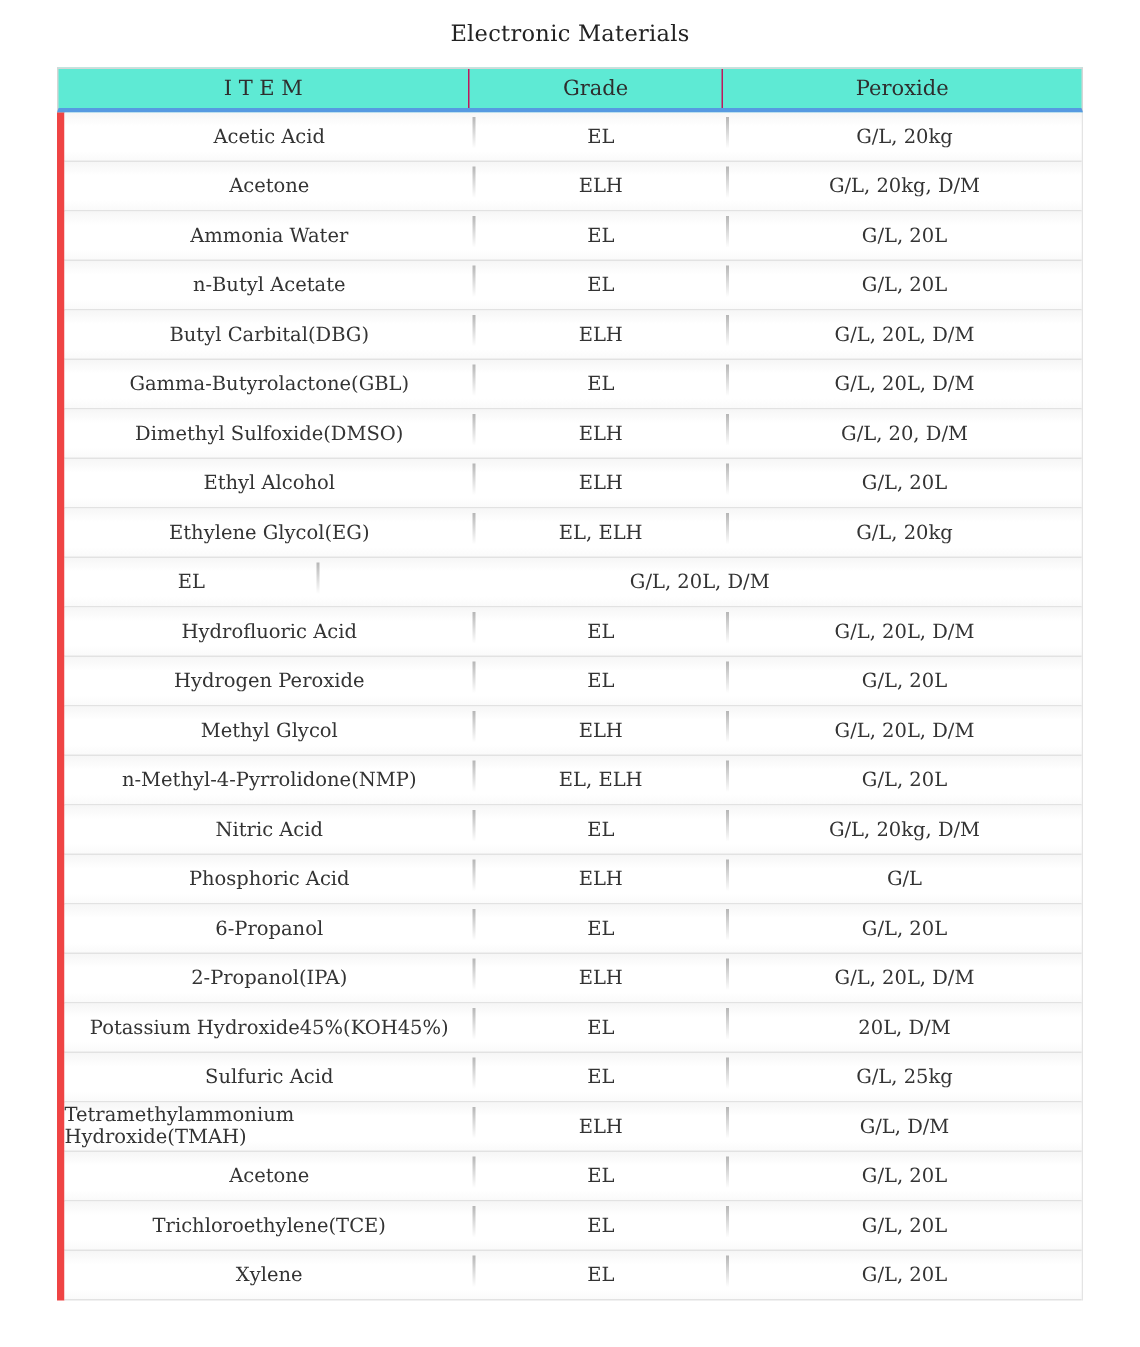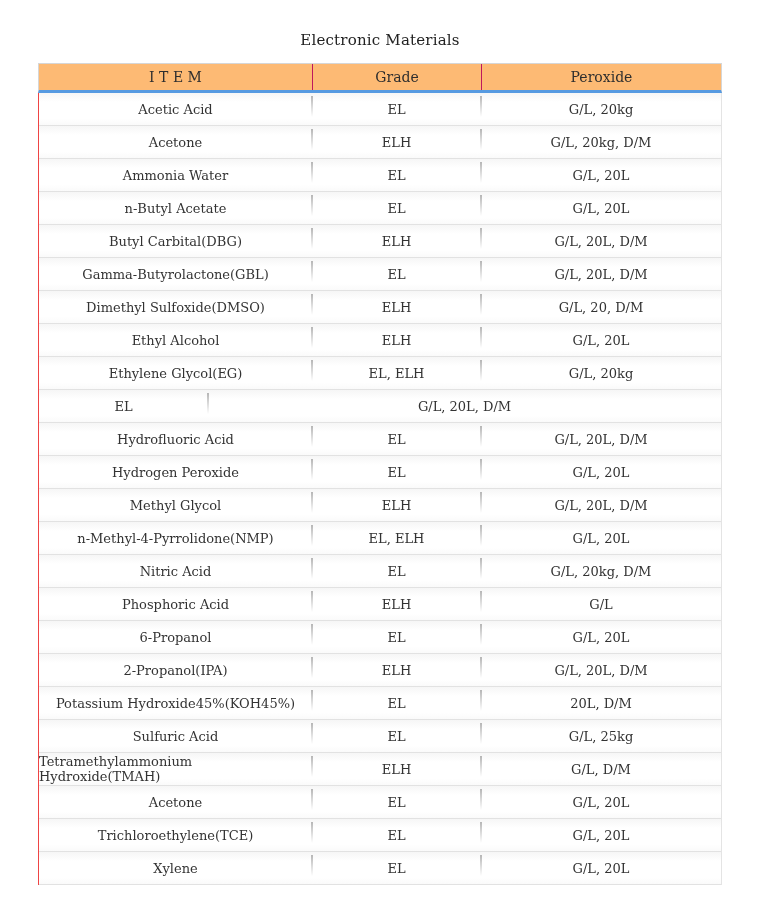--- a/index.html
+++ b/index.html
@@ -4,21 +4,21 @@
 <style>
   * { margin: 0; padding: 0; box-sizing: border-box; }
   html, body { background: #ffffff; }
   body {
     width: 760px;
     height: 898px;
     font-family: "DejaVu Serif", "Liberation Serif", serif;
     color: #333333;
     overflow: hidden;
   }
-  .page { width: 760px; padding-top: 31px; }
+  .page { width: 760px; padding-top: 13px; }
 
   .title {
     text-align: center;
     font-size: 15px;
     font-weight: 500;
     color: #222222;
     letter-spacing: 0.2px;
     height: 19px;
     line-height: 19px;
   }
@@ -27,41 +27,41 @@
     width: 684px;
     margin: 13px auto 0 auto;
   }
 
   
   .thead {
     display: flex;
     height: 30px;
     border: 1px solid #d6d6d6;
     border-bottom: 3px solid #569ae1;
-    background: #fdba74;
+    background: #5eead4;
     text-align: right;
   }
   .th {
     display: flex;
     align-items: center;
     justify-content: center;
     font-size: 14px;
     color: #2e2e2e;
     height: 100%;
   }
   .th + .th { border-left: 1px solid #be185d; }
 
   
   .col-item    { width: 273px; }
   .col-grade   { width: 169px; }
   .col-packing { flex: 1; }
 
   
   .tbody {
-    border-left: 1px solid #ef4444;
+    border-left: 5px solid #ef4444;
     border-right: 1px solid #e4e4e4;
   }
   .tr {
     display: flex;
     height: 33px;
     border-bottom: 1px solid #e2e2e2;
     background: linear-gradient(180deg, #f6f6f6 0%, #ffffff 28%, #ffffff 80%, #fafafa 100%);
   }
   .td {
     position: relative;

